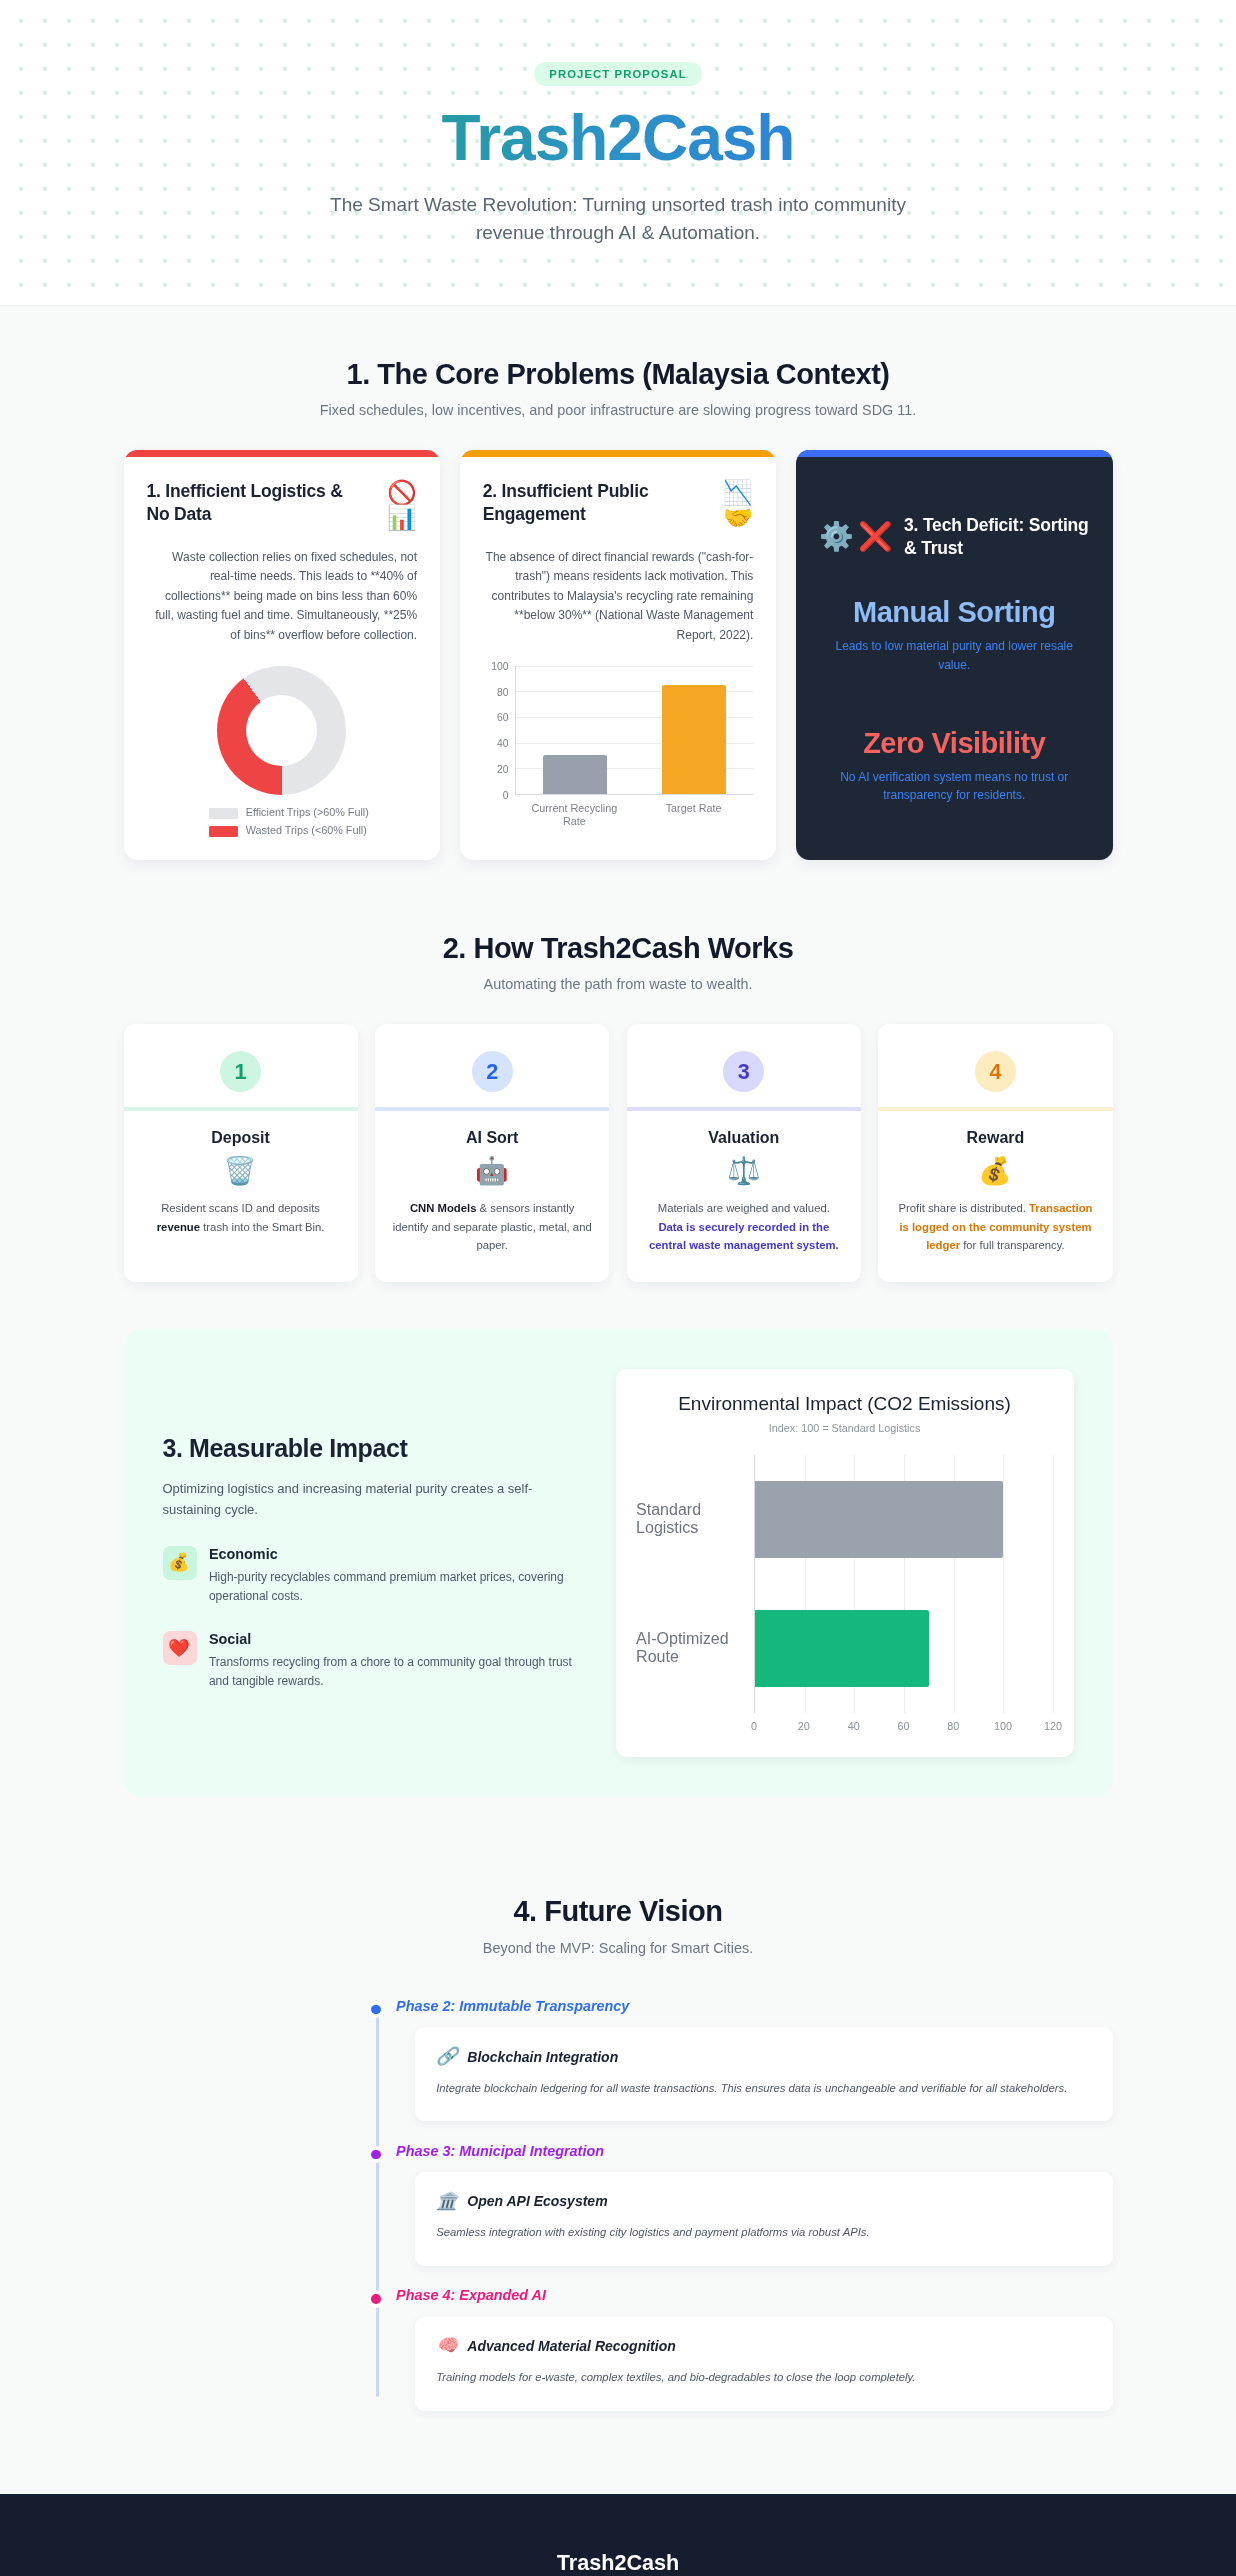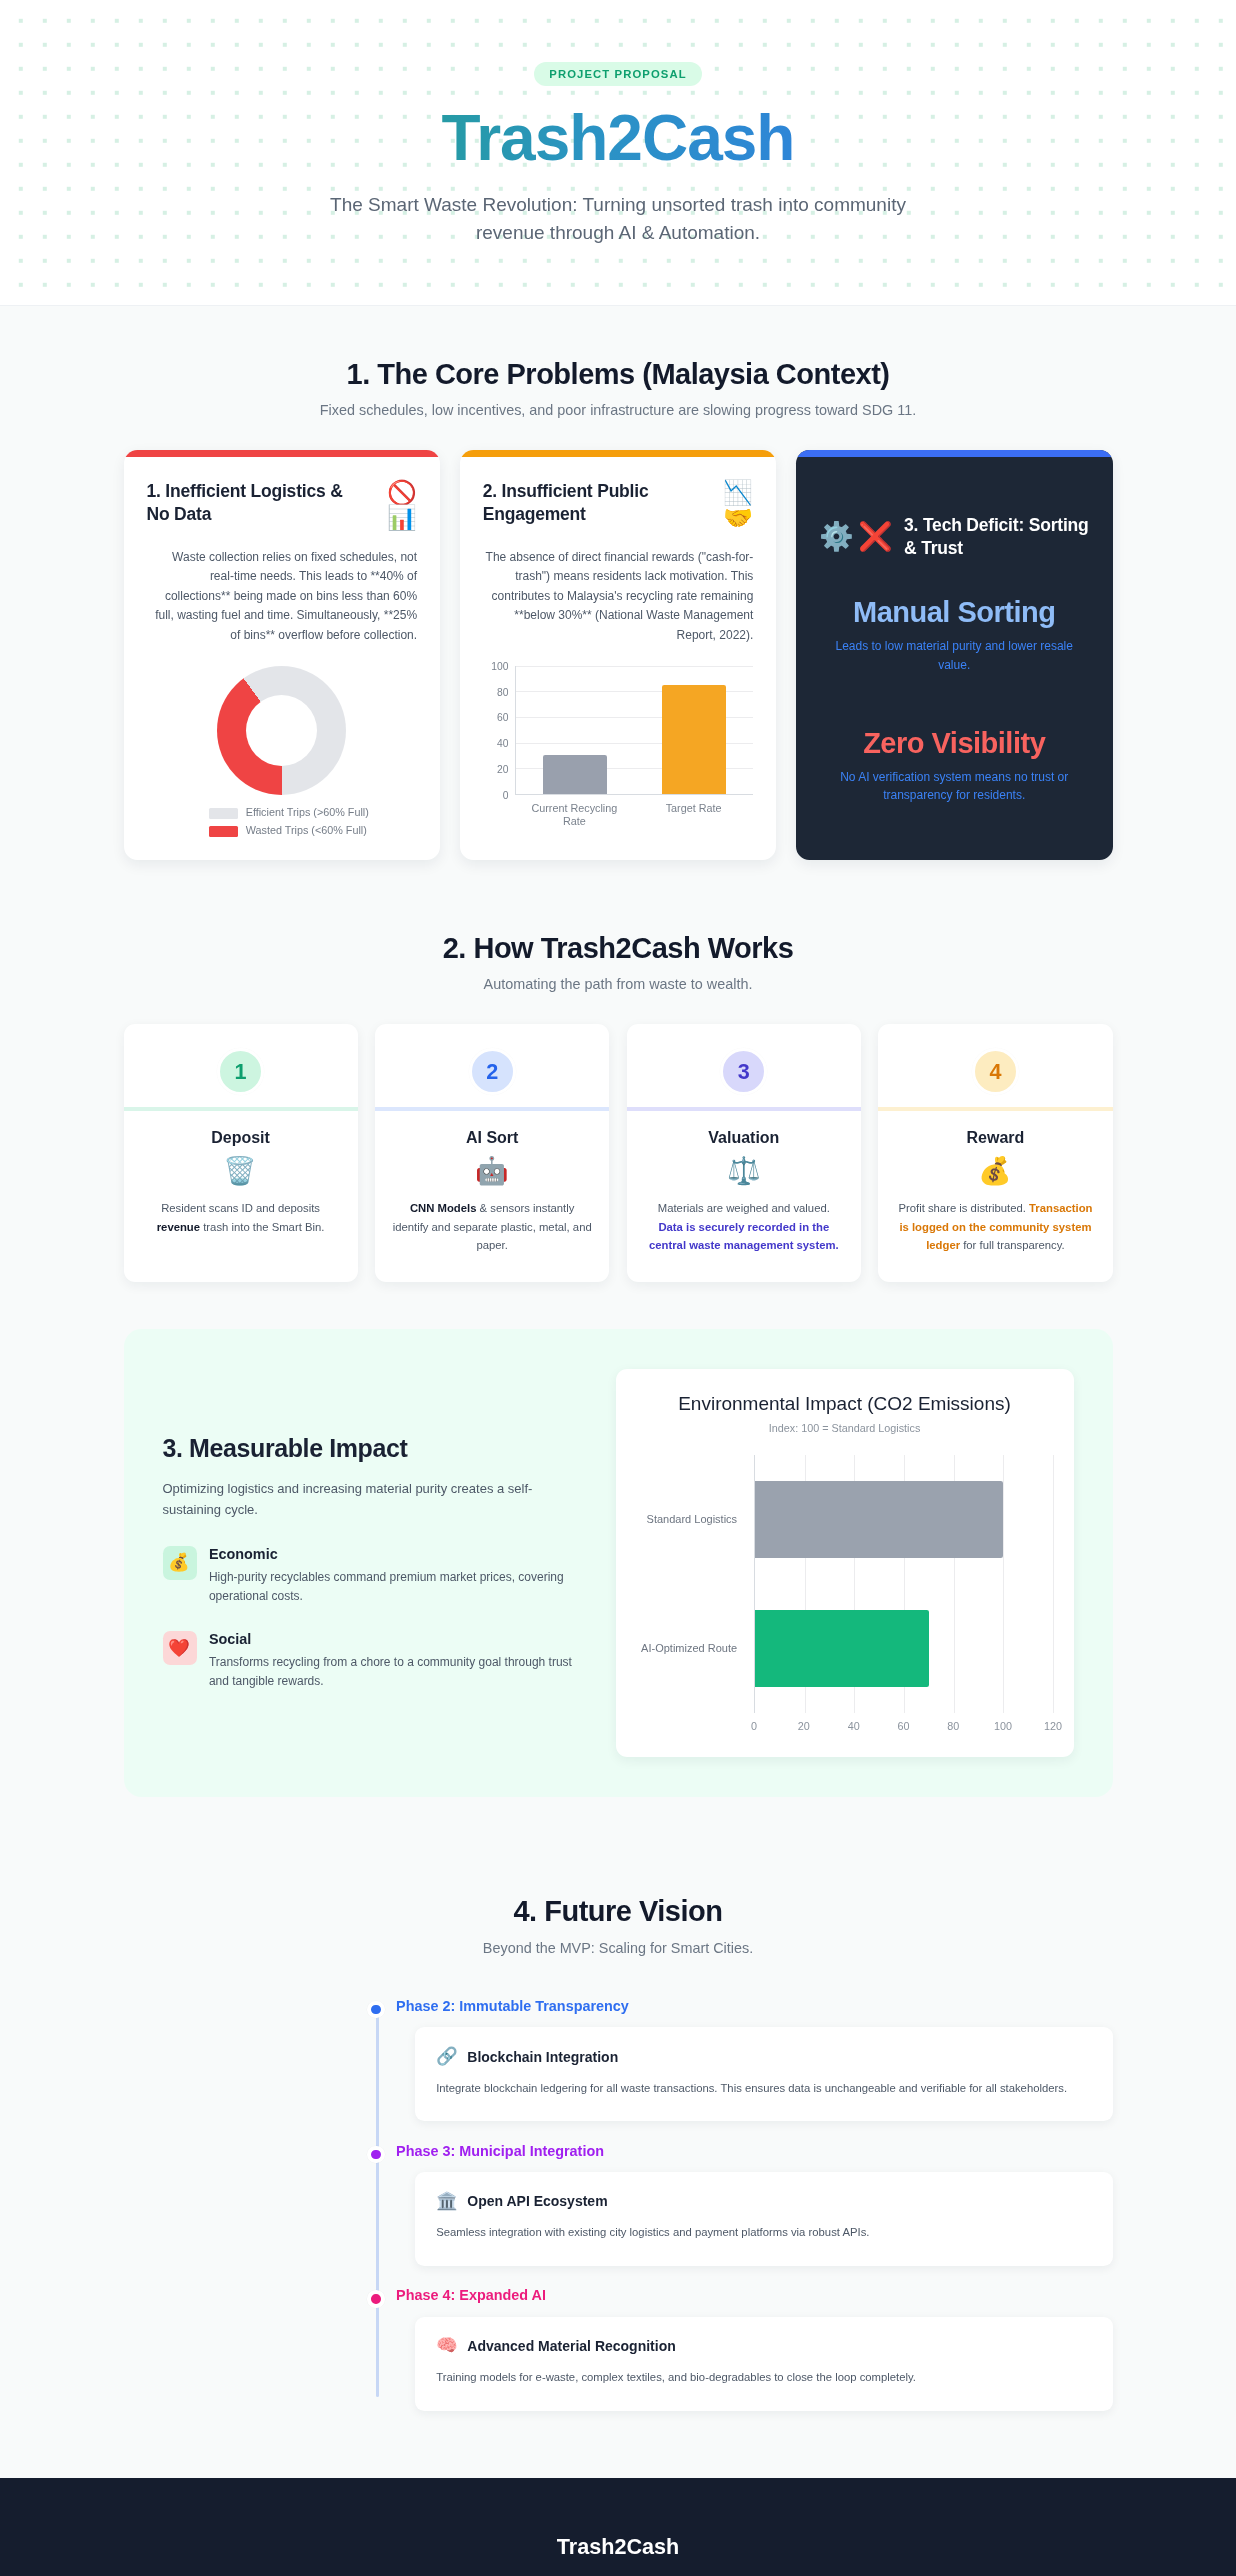--- a/index.html
+++ b/index.html
@@ -152,30 +152,30 @@
   .impact-item-desc { margin-top:6.2px; font-size:12px; line-height:1.6; color:#4d5867; }
 
   .impact-card {
     flex:1; background:#fff; border-radius:11.3px; padding:24px 20.6px 20.6px;
     box-shadow:0 3.1px 11.3px rgba(20,30,55,.06);
   }
   .chart-title { text-align:center; font-size:19px; font-weight:normal; }
   .chart-sub { text-align:center; margin-top:7.2px; font-size:10.8px; color:#8b939d; }
   .hbar-chart { margin-top:20.6px; display:flex; }
   .hbar-cats { width:118px; }
-  .hbar-cat { height:129px; display:flex; align-items:center; justify-content:flex-end; padding-right:17px; font-size:11px; color:#6d7581; }
+  .hbar-cat { height:129px; display:flex; align-items:center; justify-content:flex-end; padding-right:17px; font-size:16px; color:#6d7581; }
   .hbar-plot { flex:1; position:relative; border-left:1px solid #d8dce1; }
   .vgrid { position:absolute; top:0; bottom:0; width:0.5px; background:#ececee; }
   .hbar-row { height:129px; display:flex; align-items:center; position:relative; }
   .hbar { height:77px; border-radius:0 2.1px 2.1px 0; }
   .hbar-axis { position:relative; height:24px; margin-left:118px; }
   .hbar-tick { position:absolute; top:7.2px; font-size:10.8px; color:#8b939d; transform:translateX(-50%); }
 
   
-  .timeline { width:989px; margin:0 auto; padding:10.3px 0 46px; position:relative; }
+  .timeline { width:989px; margin:16px auto; padding:10.3px 0 46px; position:relative;font-style:italic; }
   .tl-inner { margin-left:252px; position:relative; padding-left:20.6px; }
   .tl-line { position:absolute; left:0; top:8.2px; bottom:13.4px; width:3.6px; background:#c7d7f5; border-radius:2.1px; }
   .tl-item { position:relative; margin-bottom:21.6px; }
   .tl-dot {
     position:absolute; left:-29px; top:3.1px; width:17.5px; height:17.5px; border-radius:50%;
     border:4.1px solid #fff; box-shadow:0 0 0 0.5px rgba(0,0,0,.03);
   }
   .tl-phase { font-size:14.4px; font-weight:bold; }
   .tl-card {
     margin-top:13.4px; margin-left:18.5px; background:#fff; border-radius:9.3px; padding:20.6px 21.6px 24px;

